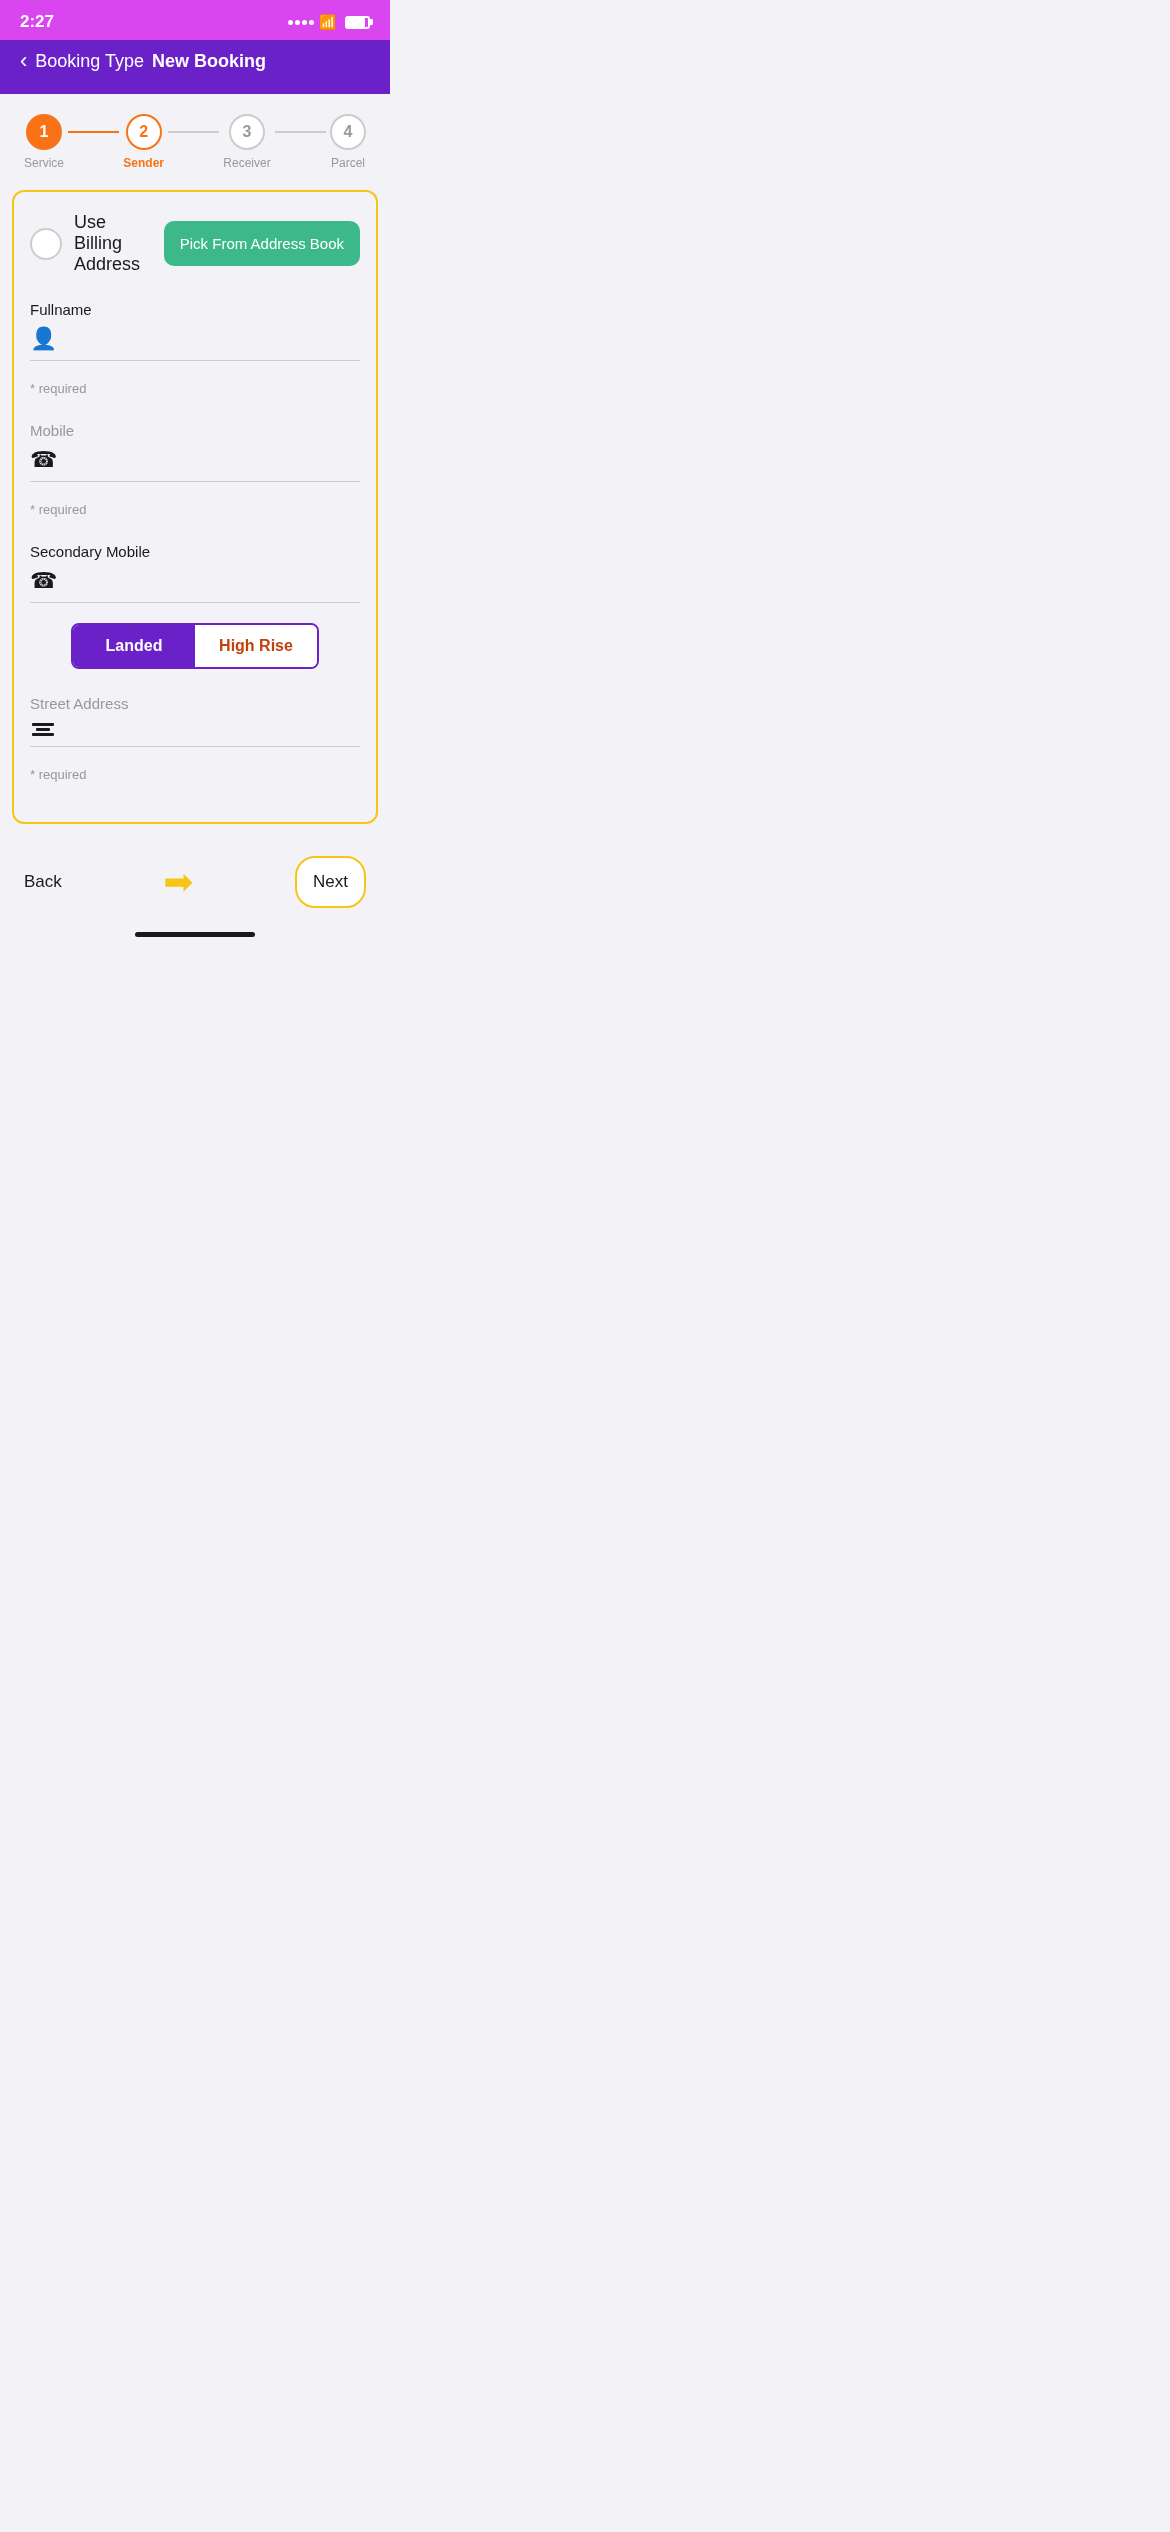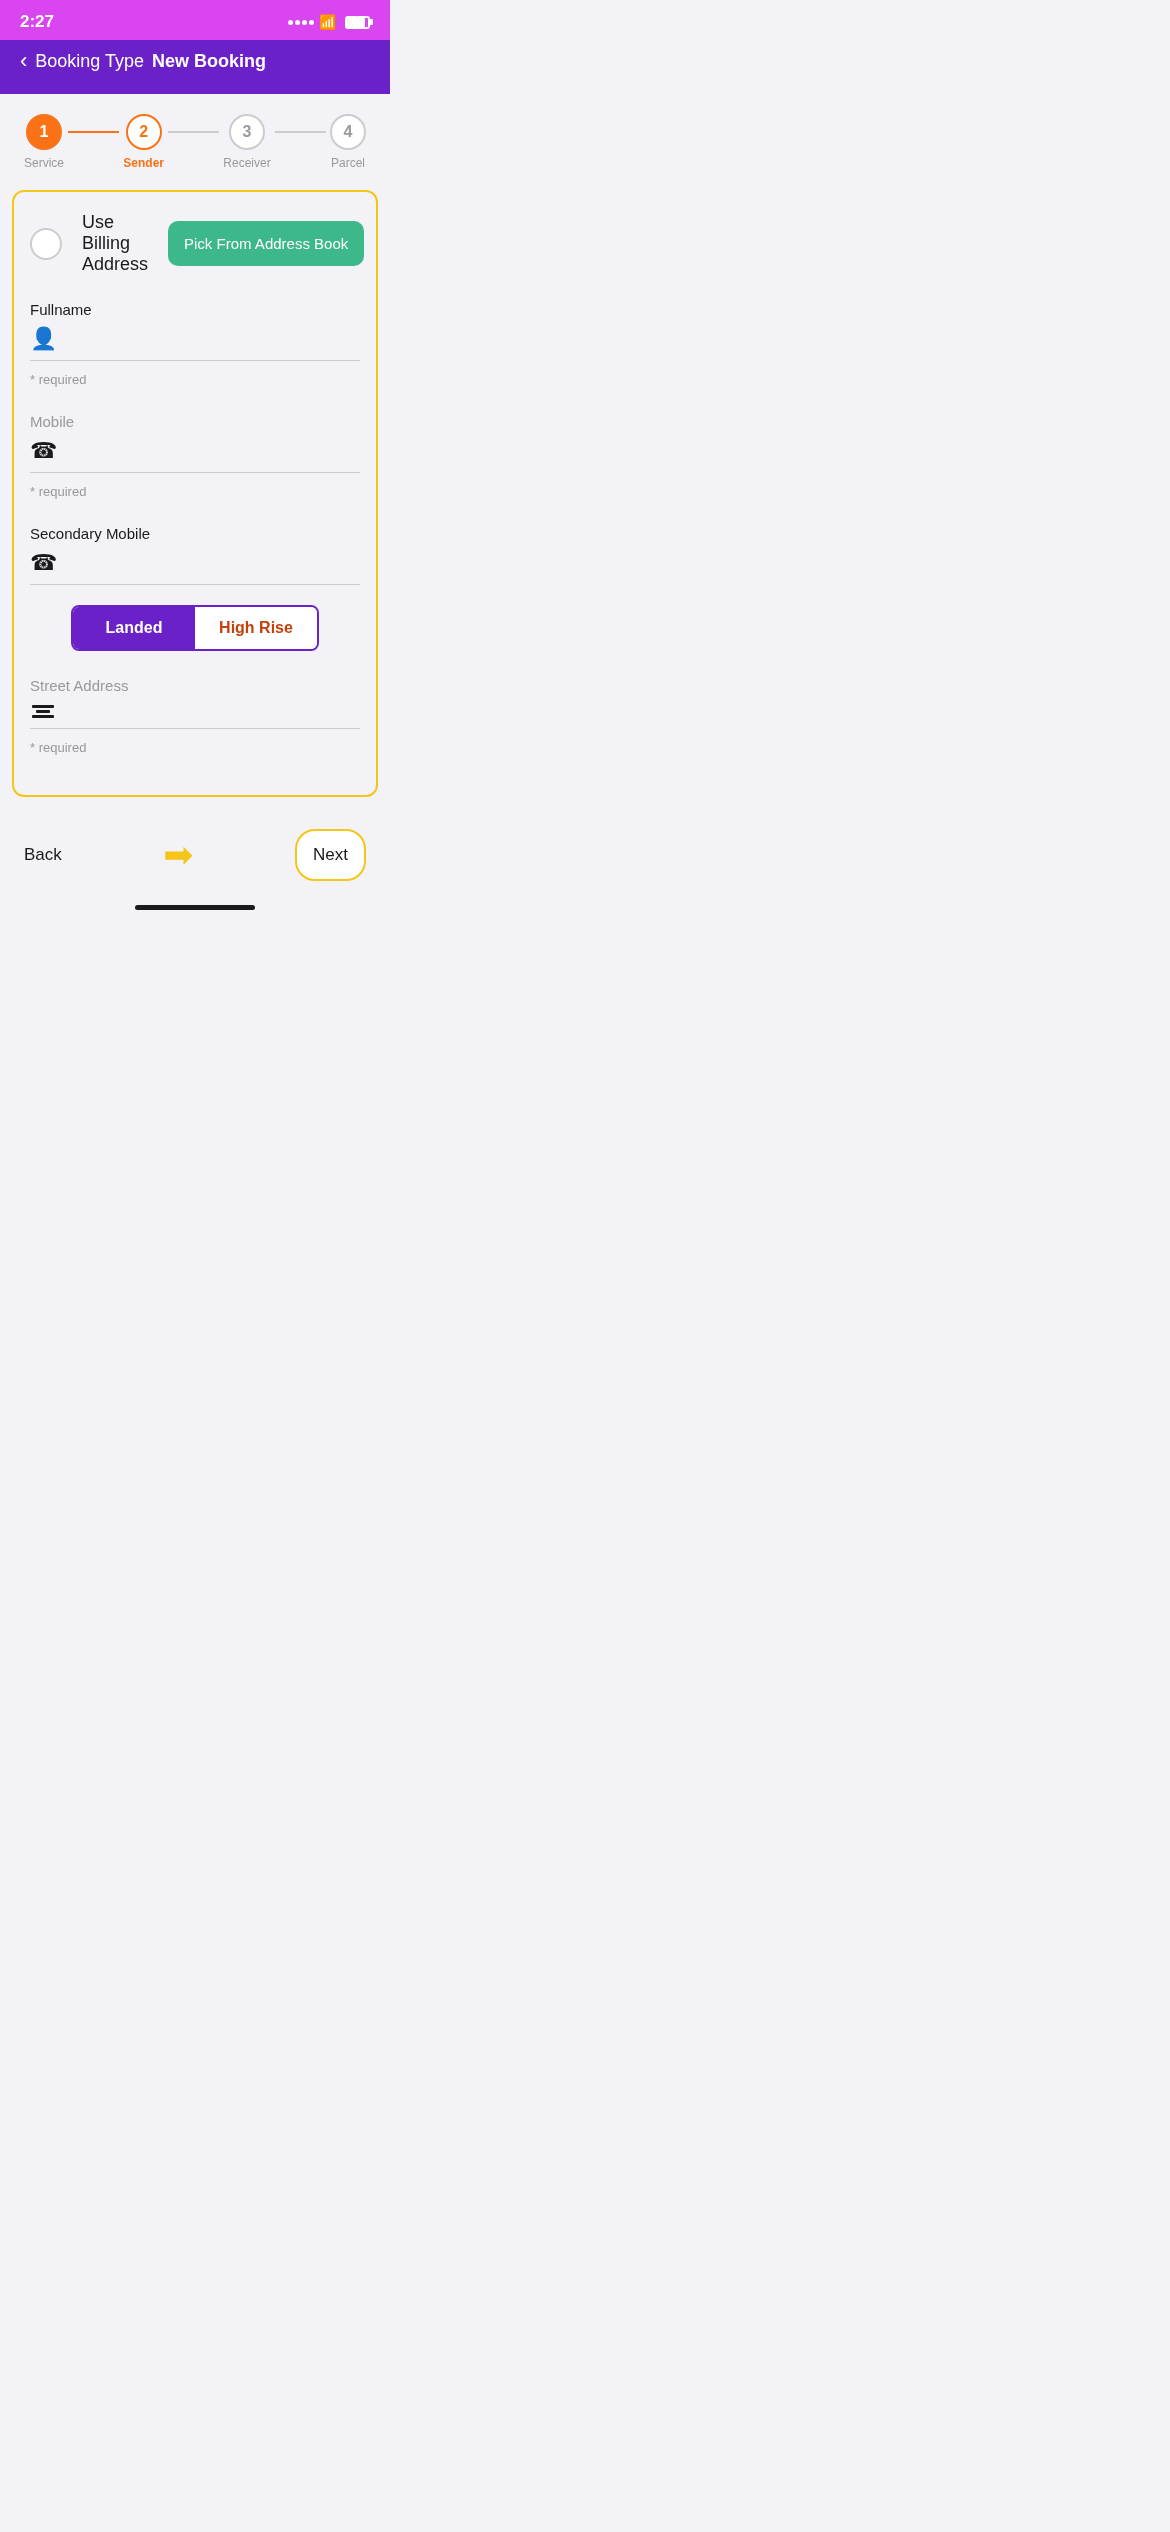--- a/index.html
+++ b/index.html
@@ -142,21 +142,21 @@
       background: #f2f2f7;
       border: 2.5px solid #f5c518;
       border-radius: 12px;
       padding: 20px 16px;
     }
 
     
     .top-row {
       display: flex;
       align-items: center;
-      gap: 20px;
+      gap: 12px;
       margin-bottom: 24px;
     }
     .radio-circle {
       width: 32px;
       height: 32px;
       border-radius: 50%;
       border: 2px solid #ccc;
       background: white;
       flex-shrink: 0;
     }
@@ -210,21 +210,21 @@
       flex: 1;
       border: none;
       background: transparent;
       font-size: 16px;
       outline: none;
       color: #1a1a1a;
     }
     .required-text {
       font-size: 13px;
       color: #999;
-      margin-top: 11px;
+      margin-top: 20px;
       margin-bottom: 16px;
     }
 
     
     .property-toggle {
       display: flex;
       border: 2px solid #6b21c8;
       border-radius: 8px;
       overflow: hidden;
       width: 248px;

